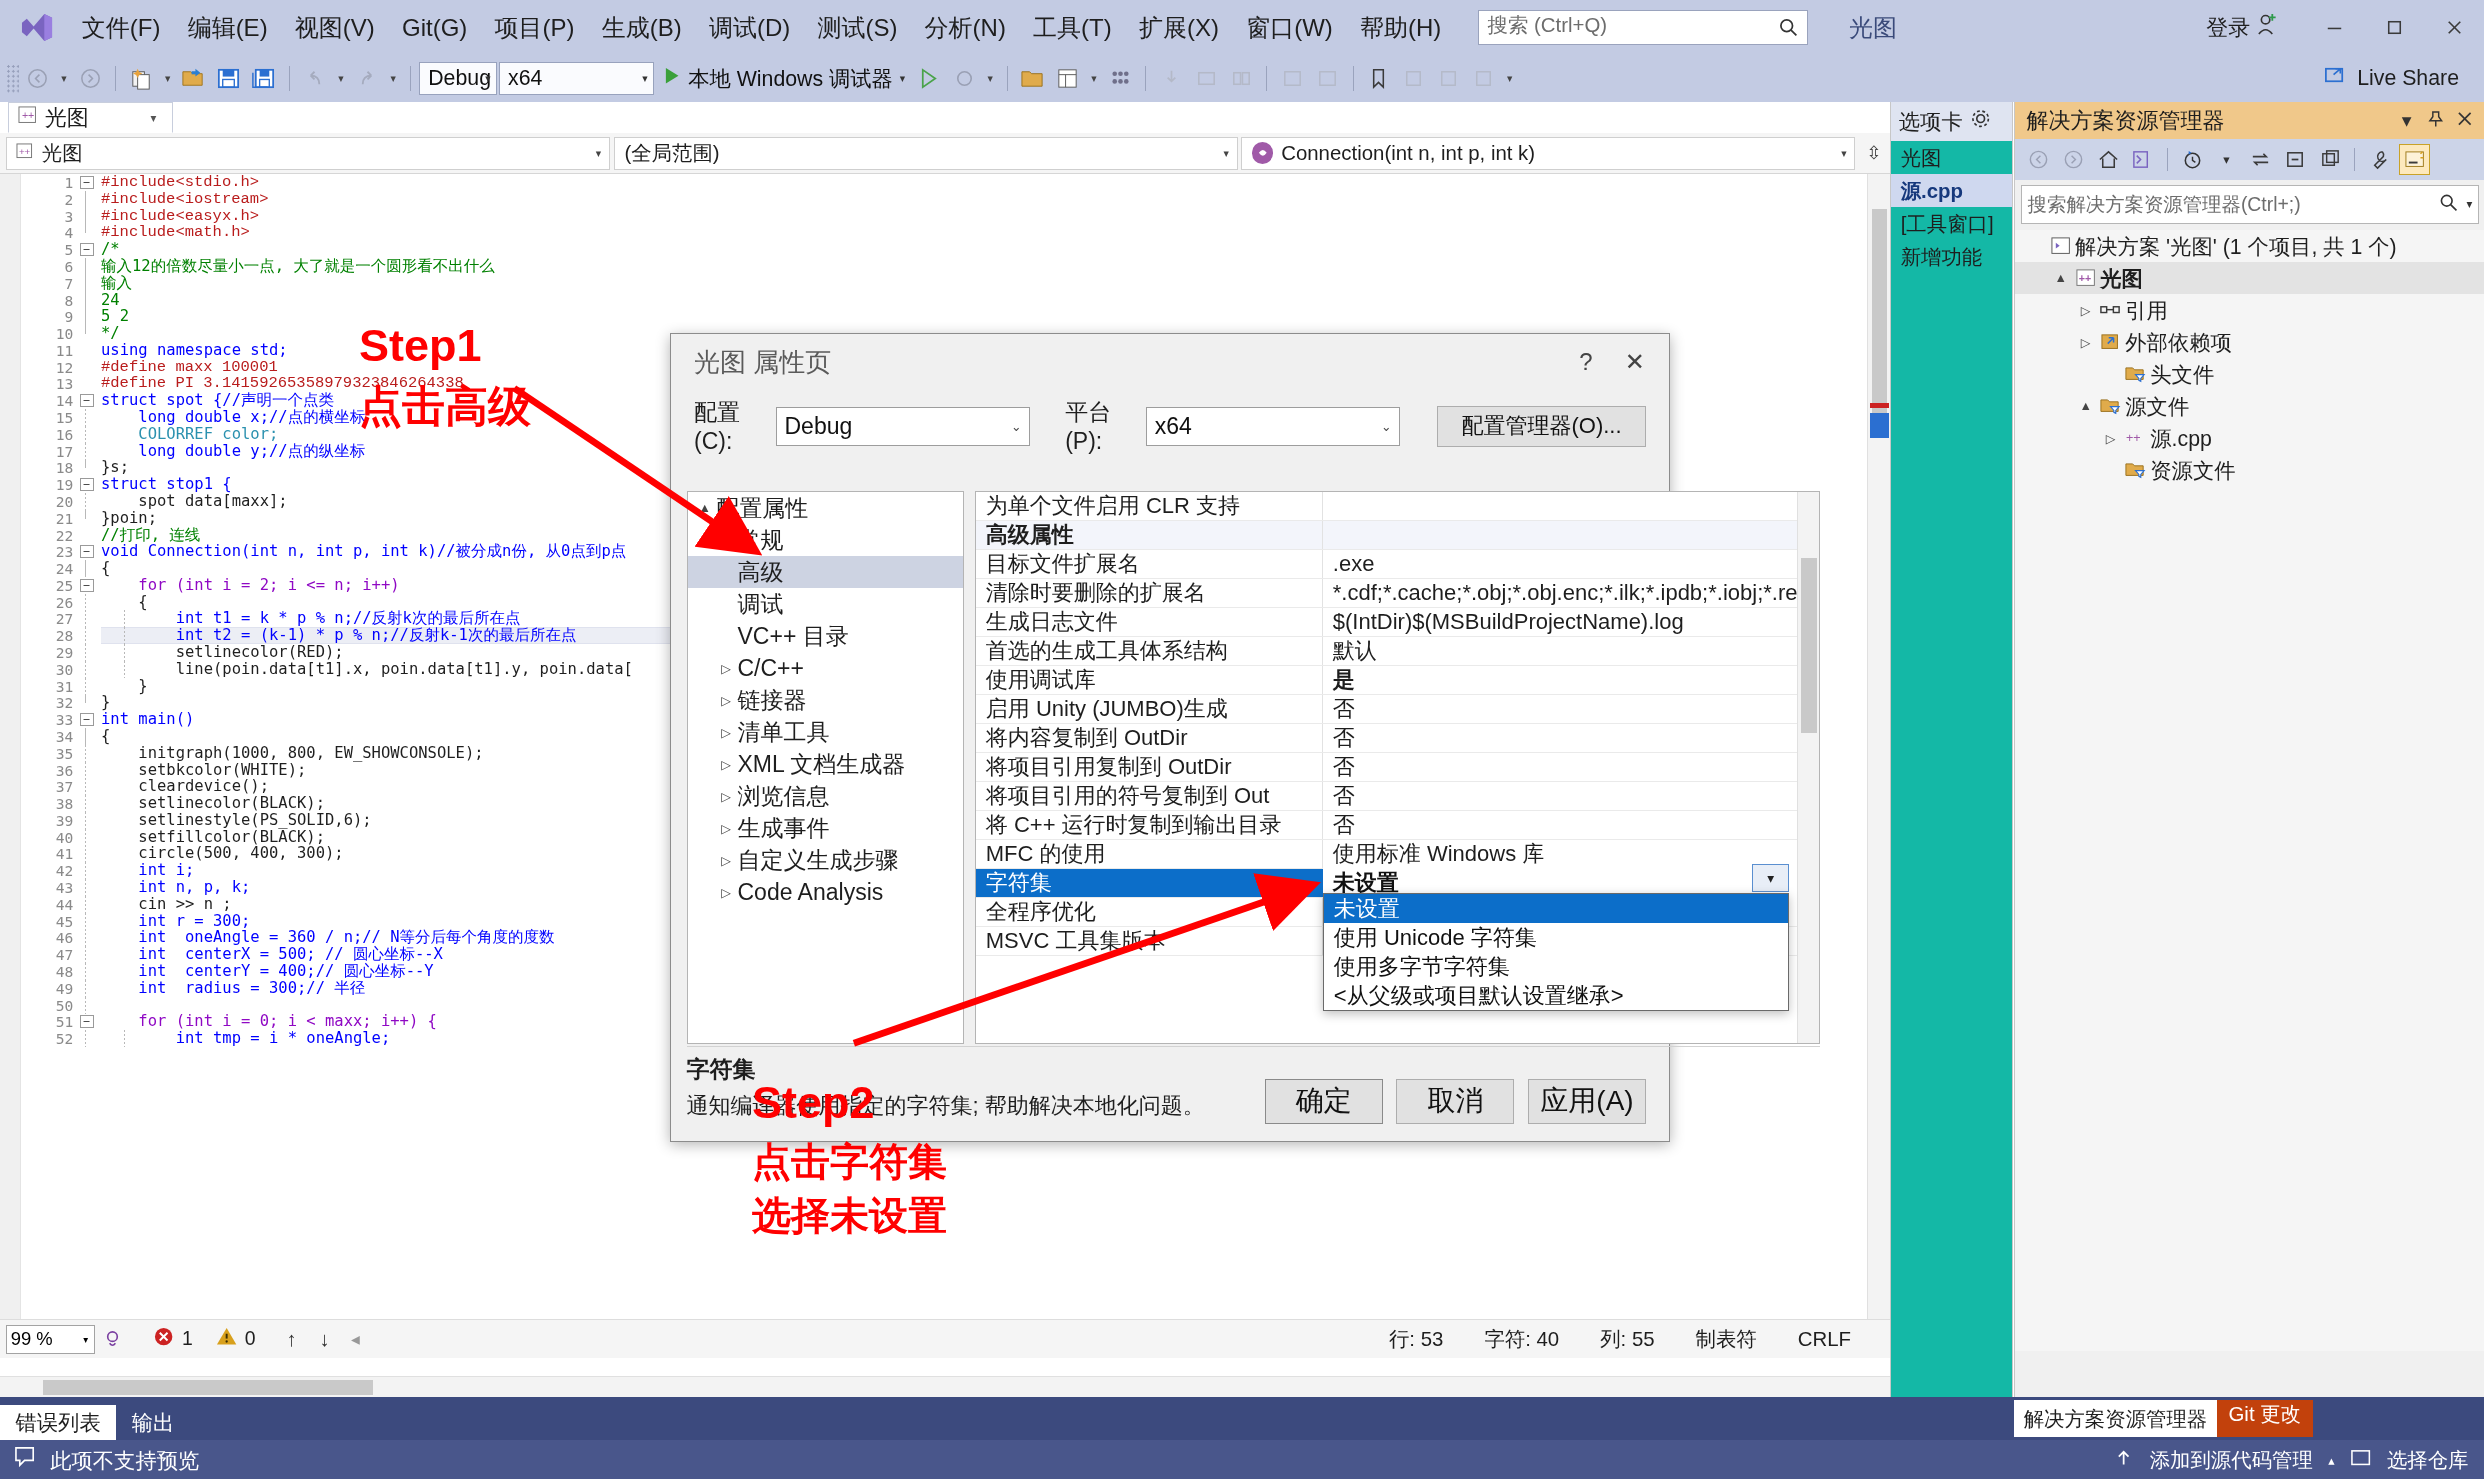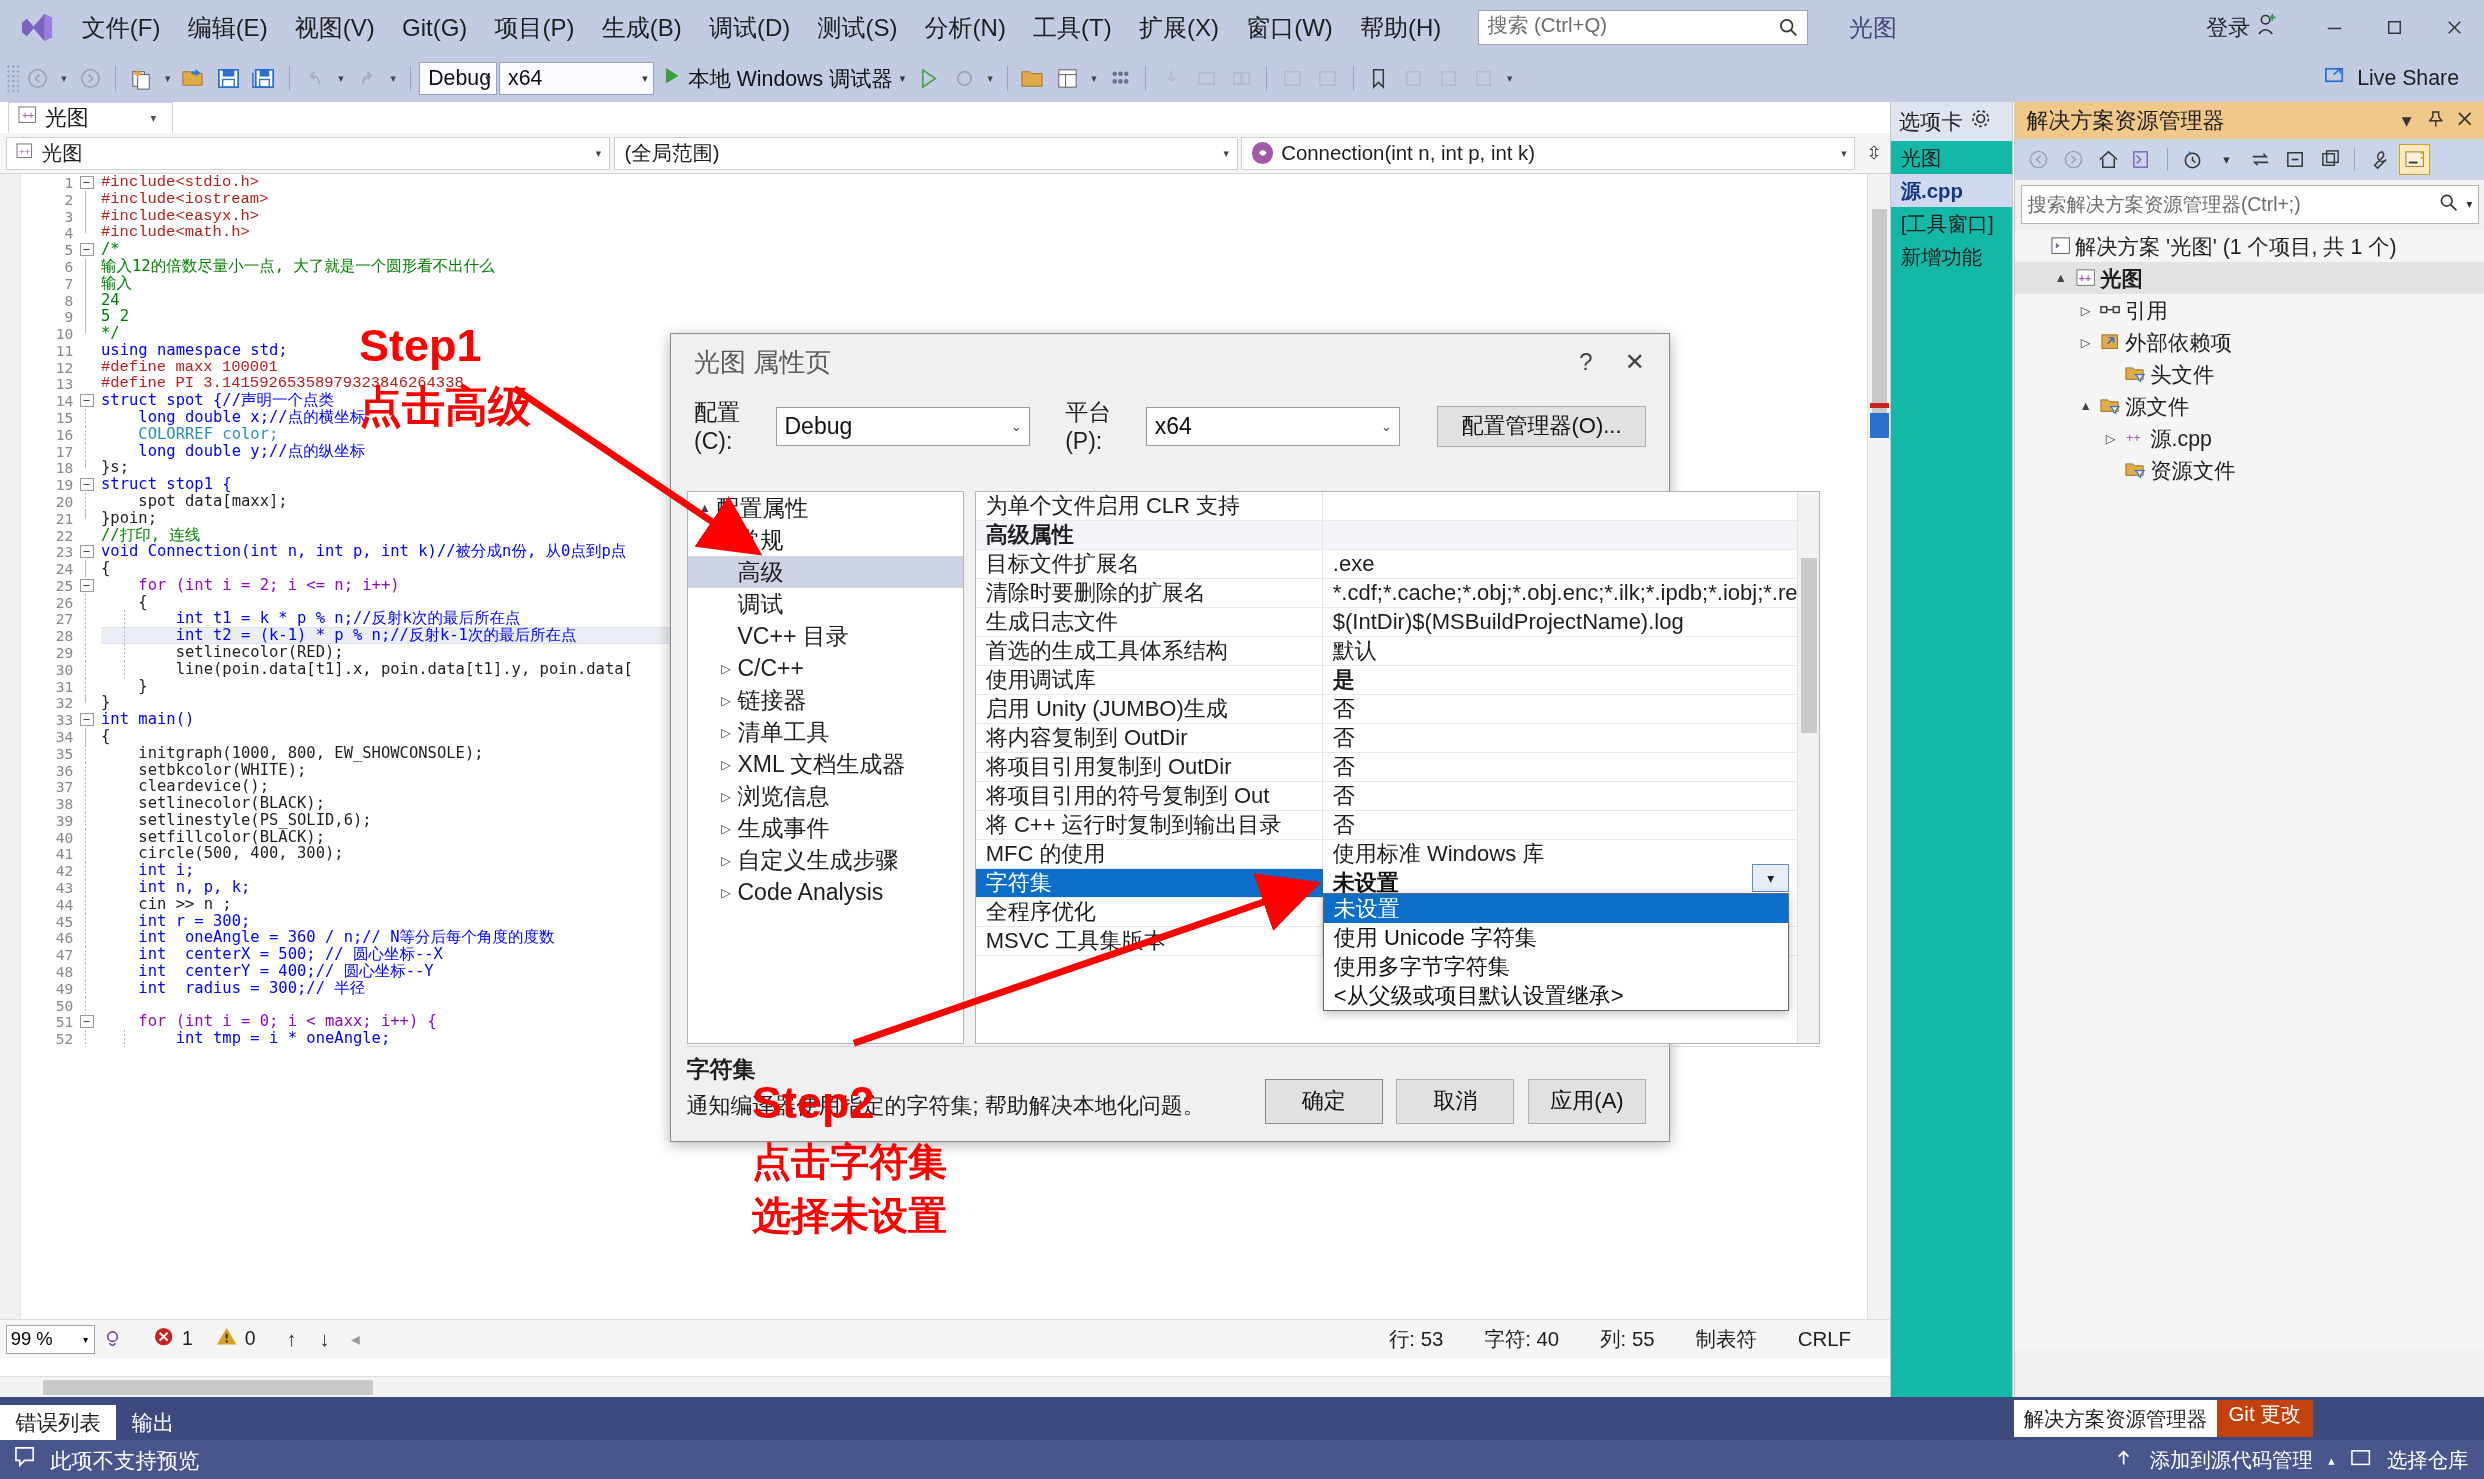--- a/index.html
+++ b/index.html
@@ -199,21 +199,21 @@
     box-shadow:0 2.9px 9.7px rgba(0,0,0,.25);
   }
   .ditem{ height:29px; display:flex; align-items:center; padding-left:9.7px; font-size:22px; color:#111; white-space:nowrap; }
   .ditem.sel{ background:#0c6ec9; color:#ffffff; }
   #desc-box{ position:absolute; left:330px; top:718px; width:803px; height:58px; }
   #desc-title{ font-size:23px; font-weight:bold; color:#1e1e1e; }
   #desc-text{ font-size:22px; color:#1e1e1e; margin-top:5.8px; }
   #dlg-sep{ position:absolute; left:15.5px; top:712px; width:1133px; height:1px; background:#d2d2d2; }
   #dlg-buttons{ position:absolute; right:23px; bottom:17.5px; display:flex; gap:13.6px; }
   .dbtn{ width:118px; height:45px; background:#e1e1e1; border:1px solid #adadad;
-     display:flex; align-items:center; justify-content:center; font-size:22px; color:#111; }
+     display:flex; align-items:center; justify-content:center; font-size:28px; color:#111; }
   .dbtn.def{ border:1px solid #8a8a8a; }
 
   
   .anno{ position:absolute; color:#ff0000; font-weight:bold; z-index:60; white-space:nowrap; }
   #anno-step1{ left:359px; top:320px; font-size:45px; }
   #anno-step1-sub{ left:359px; top:378px; font-size:43px; }
   #anno-step2{ left:752px; top:1077px; font-size:45px; }
   #anno-step2-l1{ left:752px; top:1135px; font-size:39px; }
   #anno-step2-l2{ left:752px; top:1189px; font-size:39px; }
   svg.arrow{ position:absolute; z-index:61; overflow:visible; }

